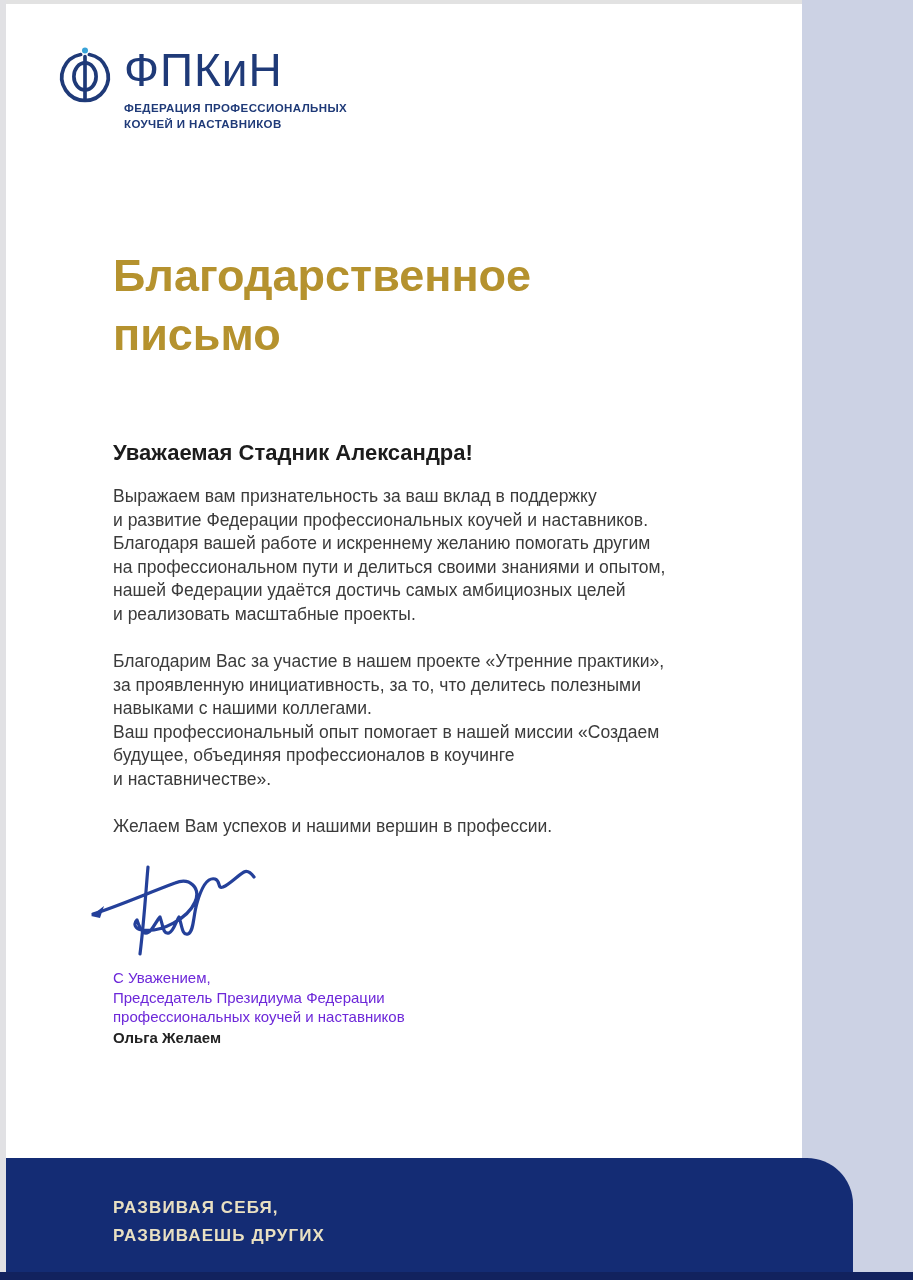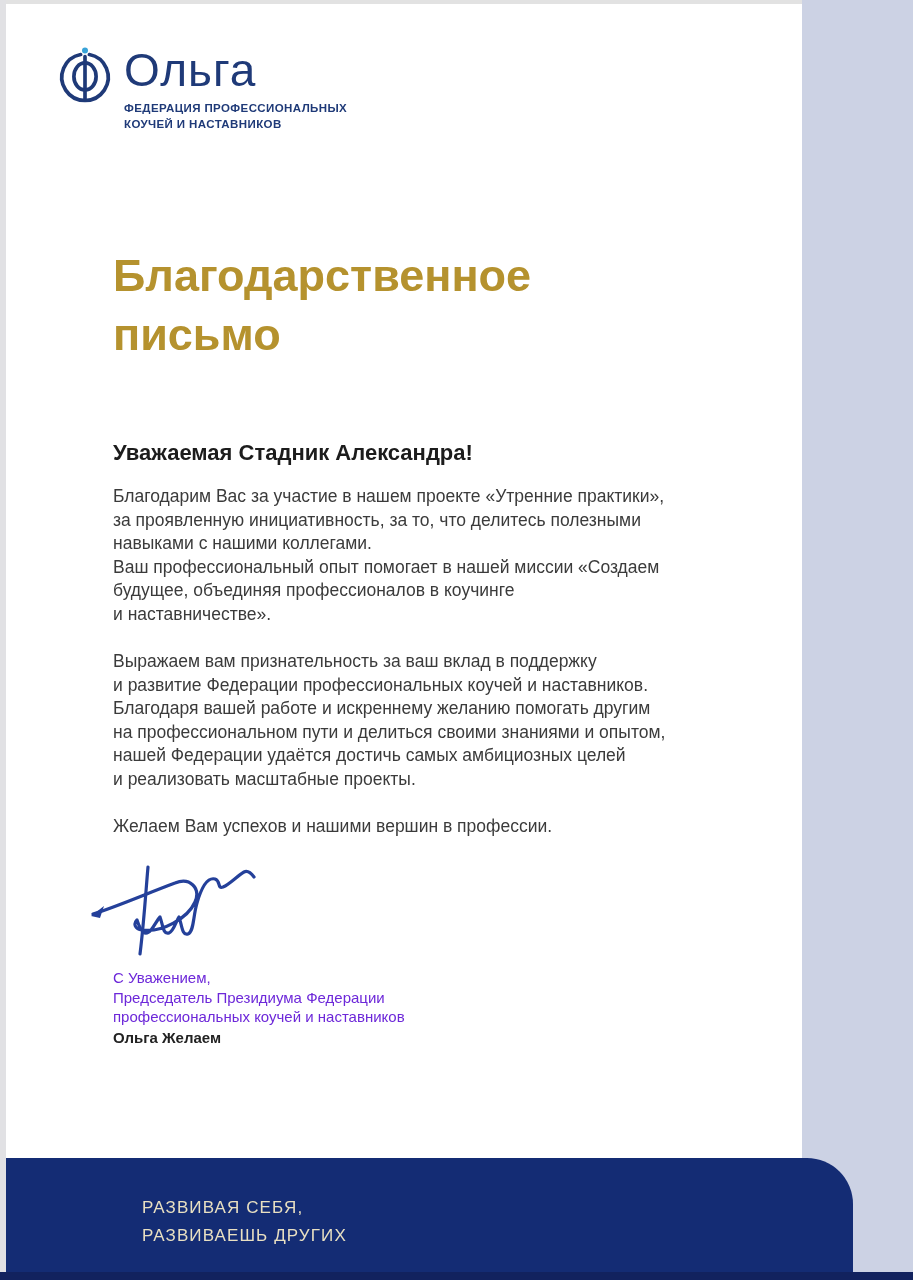--- a/index.html
+++ b/index.html
@@ -53,22 +53,22 @@
     position: absolute; left: 113px; top: 1028px;
     font-size: 15px; line-height: 19.5px; font-weight: 700; color: #222222;
   }
 
   .footer-band {
     position: absolute; left: 6px; top: 1158px; width: 847px; height: 114px;
     background: #142c74; border-top-right-radius: 46px;
   }
   .footer-slogan {
     position: absolute; left: 107px; top: 36px;
-    font-size: 17px; line-height: 27.5px; font-weight: 400;
-    letter-spacing: 1.1px; color: #e9e0c2; white-space: pre-line; margin-left: 29px;
+    font-size: 17px; line-height: 27.5px; font-weight: 700;
+    letter-spacing: 1.1px; color: #e9e0c2; white-space: pre-line;
   }
 </style>
 </head>
 <body>
 
 <div class="stage">
 
   <div class="edge-top"></div>
   <div class="edge-left"></div>
   <div class="side-strip"></div>
@@ -76,44 +76,44 @@
   <div class="logo">
     <span>
       <svg width="58" height="62" viewBox="0 0 60 64" aria-hidden="true">
         <path d="M 25.5 10.8 A 24 24 0 1 0 34.5 10.8" fill="none" stroke="#1f3a78" stroke-width="3.8" stroke-linecap="round"></path>
         <circle cx="30" cy="6.6" r="3.1" fill="#38a3d8"></circle>
         <line x1="30" y1="13" x2="30" y2="57" stroke="#1f3a78" stroke-width="3.8" stroke-linecap="round"></line>
         <ellipse cx="30" cy="33.5" rx="11.5" ry="14" fill="none" stroke="#1f3a78" stroke-width="3.8"></ellipse>
       </svg>
     </span>
     <div class="logo-text-col">
-      <div class="logo-acronym">Ольга</div>
+      <div class="logo-acronym">ФПКиН</div>
       <div class="logo-orgname">ФЕДЕРАЦИЯ ПРОФЕССИОНАЛЬНЫХ
 КОУЧЕЙ И НАСТАВНИКОВ</div>
     </div>
   </div>
 
   <div class="letter-title">Благодарственное
 письмо</div>
 
   <div class="greeting">Уважаемая Стадник Александра!</div>
 
   <div class="body-text">
+    <p>Выражаем вам признательность за ваш вклад в поддержку
+и развитие Федерации профессиональных коучей и наставников.
+Благодаря вашей работе и искреннему желанию помогать другим
+на профессиональном пути и делиться своими знаниями и опытом,
+нашей Федерации удаётся достичь самых амбициозных целей
+и реализовать масштабные проекты.</p>
     <p>Благодарим Вас за участие в нашем проекте «Утренние практики»,
 за проявленную инициативность, за то, что делитесь полезными
 навыками с нашими коллегами.
 Ваш профессиональный опыт помогает в нашей миссии «Создаем
 будущее, объединяя профессионалов в коучинге
 и наставничестве».</p>
-    <p>Выражаем вам признательность за ваш вклад в поддержку
-и развитие Федерации профессиональных коучей и наставников.
-Благодаря вашей работе и искреннему желанию помогать другим
-на профессиональном пути и делиться своими знаниями и опытом,
-нашей Федерации удаётся достичь самых амбициозных целей
-и реализовать масштабные проекты.</p>
     <p>Желаем Вам успехов и нашими вершин в профессии.</p>
   </div>
 
   <div class="signature">
     <svg width="175" height="102" viewBox="0 0 175 102" aria-hidden="true">
       <path d="M 60 3 C 58 25, 56 58, 52 90" fill="none" stroke="#24409a" stroke-width="3.2" stroke-linecap="round"></path>
       <path d="M 5 50 C 28 43, 60 29, 87 19 C 102 13, 113 24, 107 38 C 100 54, 74 69, 54 66 C 47 65, 45 60, 49 56 C 53 68, 57 73, 63 66 C 67 61, 69 56, 72 53 C 75 61, 75 71, 81 69 C 86 67, 88 57, 91 53 C 94 61, 94 72, 100 70 C 106 68, 105 52, 109 39 C 113 25, 119 13, 127 15 C 133 17, 129 25, 135 23 C 142 20, 149 12, 156 8 C 160 6, 163 9, 166 13" fill="none" stroke="#24409a" stroke-width="3.2" stroke-linecap="round" stroke-linejoin="round"></path>
       <path d="M 3 52 L 16 42 L 12 54 Z" fill="#24409a"></path>
     </svg>
   </div>

